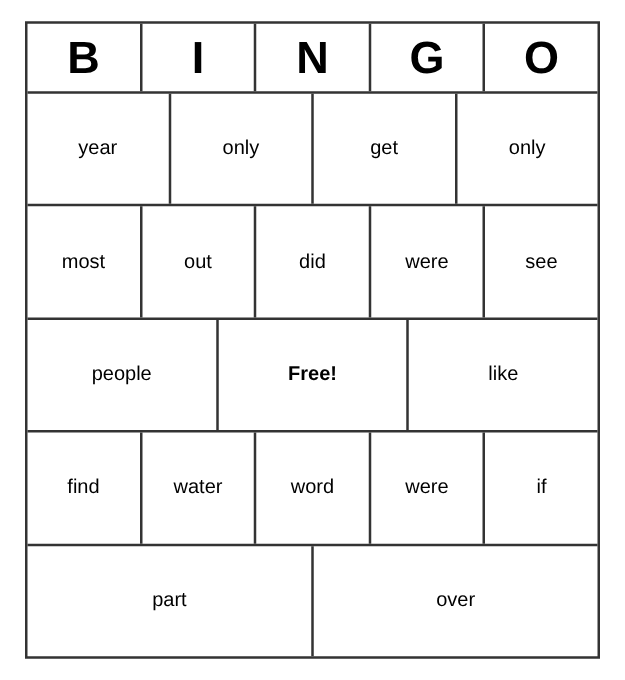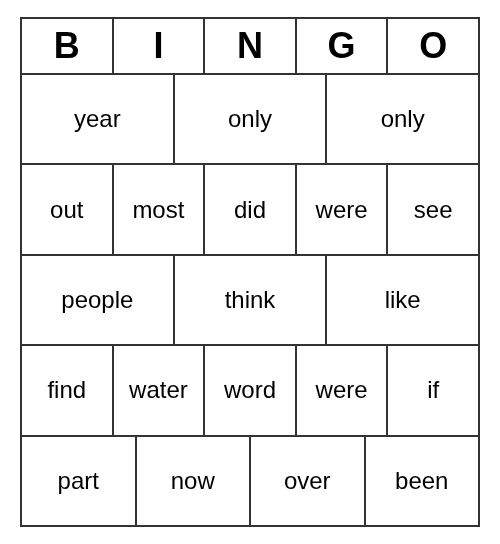--- a/index.html
+++ b/index.html
@@ -58,21 +58,21 @@
 
     .bingo-row:last-child {
       border-bottom: none;
     }
 
     .bingo-cell {
       flex: 1;
       display: flex;
       align-items: center;
       justify-content: center;
-      font-size: 24px;
+      font-size: 16px;
       border-right: 2px solid #333;
       text-align: center;
       padding: 4px;
     }
 
     .bingo-cell:last-child {
       border-right: none;
     }
 
     .free-cell {
@@ -87,41 +87,40 @@
   <div class="header-cell">B</div>
       <div class="header-cell">I</div>
       <div class="header-cell">N</div>
       <div class="header-cell">G</div>
       <div class="header-cell">O</div>
     </div>
   <div class="bingo-body">
   <div class="bingo-row">
         <div class="bingo-cell">year</div>
         <div class="bingo-cell">only</div>
+        <div class="bingo-cell">get</div>
         <div class="bingo-cell">only</div>
       </div>
       <div class="bingo-row">
+        <div class="bingo-cell">most</div>
         <div class="bingo-cell">out</div>
-        <div class="bingo-cell">most</div>
         <div class="bingo-cell">did</div>
         <div class="bingo-cell">were</div>
         <div class="bingo-cell">see</div>
       </div>
       <div class="bingo-row">
         <div class="bingo-cell">people</div>
-        <div class="bingo-cell">think</div>
+        <div class="bingo-cell free-cell">Free!</div>
         <div class="bingo-cell">like</div>
       </div>
       <div class="bingo-row">
         <div class="bingo-cell">find</div>
         <div class="bingo-cell">water</div>
         <div class="bingo-cell">word</div>
         <div class="bingo-cell">were</div>
         <div class="bingo-cell">if</div>
       </div>
       <div class="bingo-row">
         <div class="bingo-cell">part</div>
-        <div class="bingo-cell">now</div>
         <div class="bingo-cell">over</div>
-        <div class="bingo-cell">been</div>
       </div>
     </div>
 </div>
 
 </body></html>

